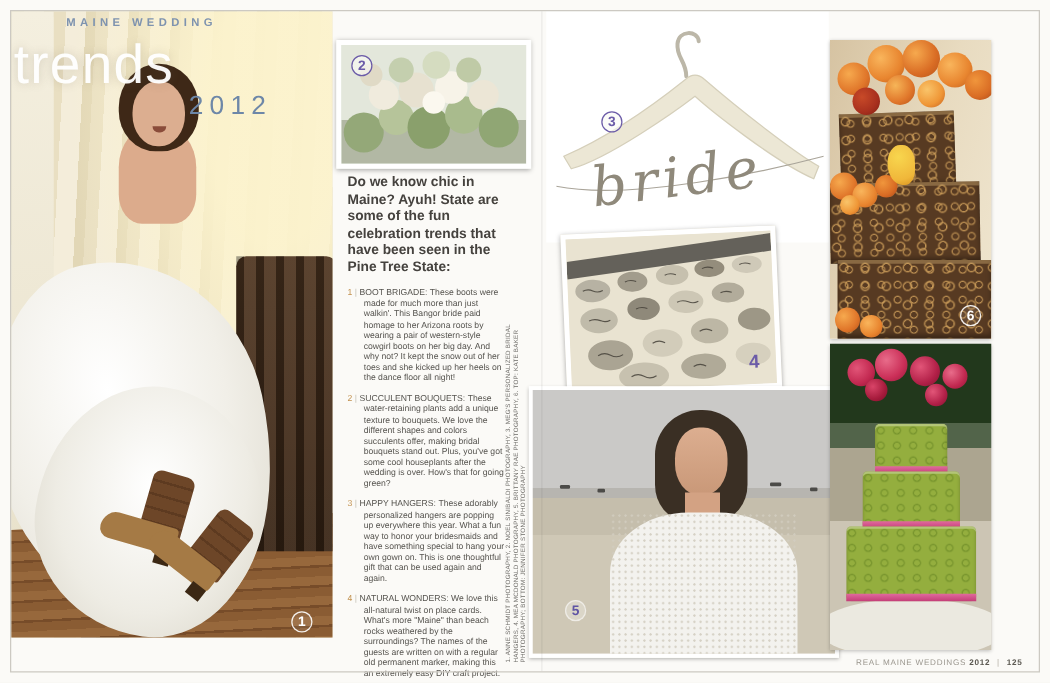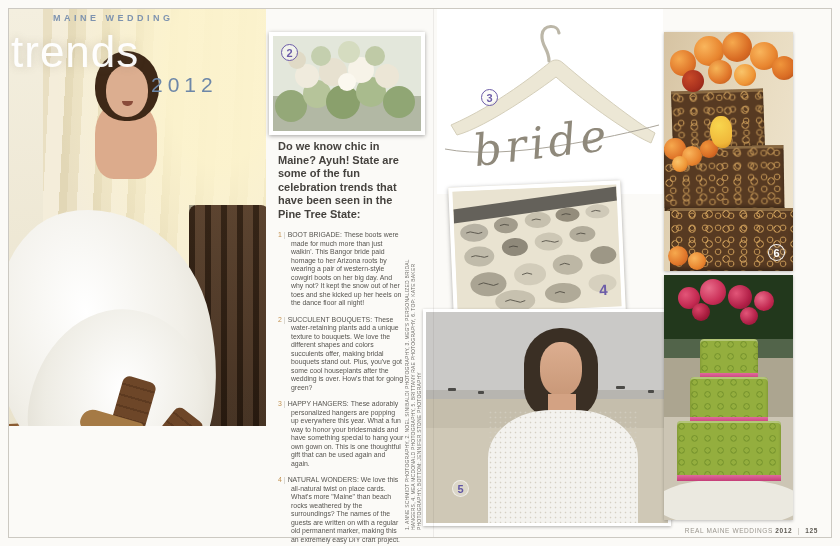--- a/index.html
+++ b/index.html
@@ -14,21 +14,21 @@
 
   
   .badge{position:absolute;width:17px;height:17px;border-radius:50%;display:flex;align-items:center;justify-content:center;
          font-size:11px;font-weight:bold;z-index:20;box-sizing:border-box;}
   .badge.purple{border:1.5px solid #6c5ca8;color:#6c5ca8;background:rgba(250,250,246,.65);}
   .badge.white{border:1.5px solid rgba(255,255,255,.9);color:#fff;background:rgba(255,255,255,.08);}
   .badge.bare{border:none;background:transparent;color:#6c5ca8;font-size:15px;}
   .badge.faint{border:1.5px solid rgba(255,255,255,.55);color:#5f54a4;background:rgba(255,255,255,.25);}
 
   
-  .lp{left:9px;top:9px;width:257px;height:417px;background:#efe7d0;}
+  .lp{left:9px;top:9px;width:257px;height:501px;background:#efe7d0;}
   .lp-curtain{position:absolute;inset:0;background:repeating-linear-gradient(93deg,#e9dfc2 0 10px,#f4edda 10px 26px,#e2d7b6 26px 34px);}
   .lp-glow{position:absolute;inset:0;background:radial-gradient(ellipse at 82% 16%,rgba(252,243,205,.95) 0 18%,rgba(252,243,205,0) 55%);}
   .lp-leftwall{position:absolute;left:0;top:0;width:34px;height:430px;background:linear-gradient(#f4efdf,#e9e2cc);}
   .lp-floor{position:absolute;left:-8px;top:408px;width:280px;height:130px;transform:skewY(-3deg);
             background:repeating-linear-gradient(0deg,#8a5c33 0 7px,#774c29 7px 9px,#97683c 9px 16px);}
   .lp-chair{position:absolute;left:180px;top:196px;width:80px;height:236px;border-radius:8px 8px 0 0;
             background:linear-gradient(#523823,#3a2616);}
   .lp-chair:after{content:"";position:absolute;inset:0;background:repeating-linear-gradient(90deg,rgba(0,0,0,.35) 0 6px,rgba(255,255,255,.06) 6px 16px);}
   .lp-dress{position:absolute;left:-12px;top:198px;width:218px;height:292px;transform:rotate(-12deg);
             background:radial-gradient(ellipse at 45% 35%,#ffffff 0%,#f1efe8 55%,#ddd9cd 100%);

